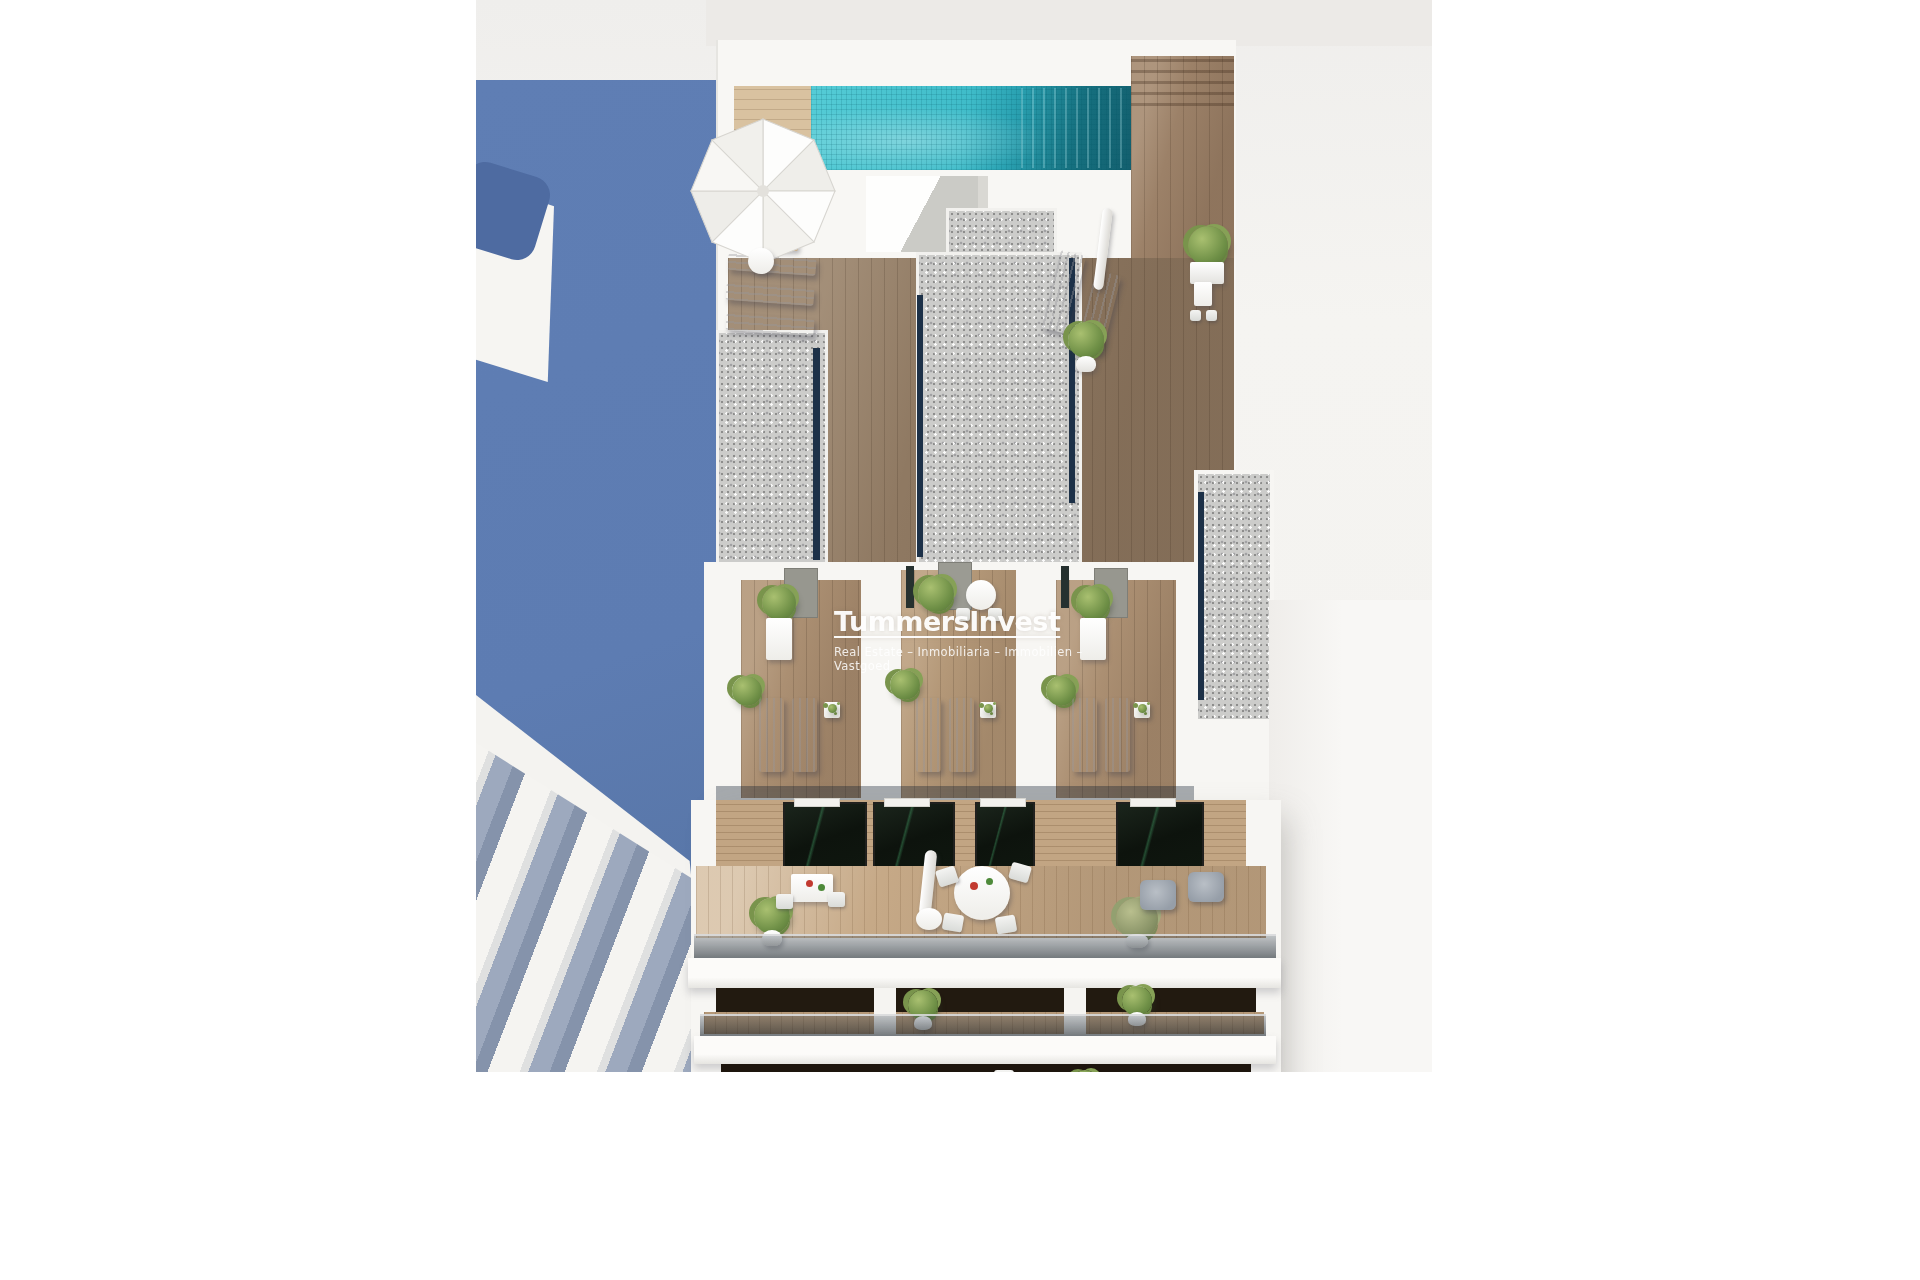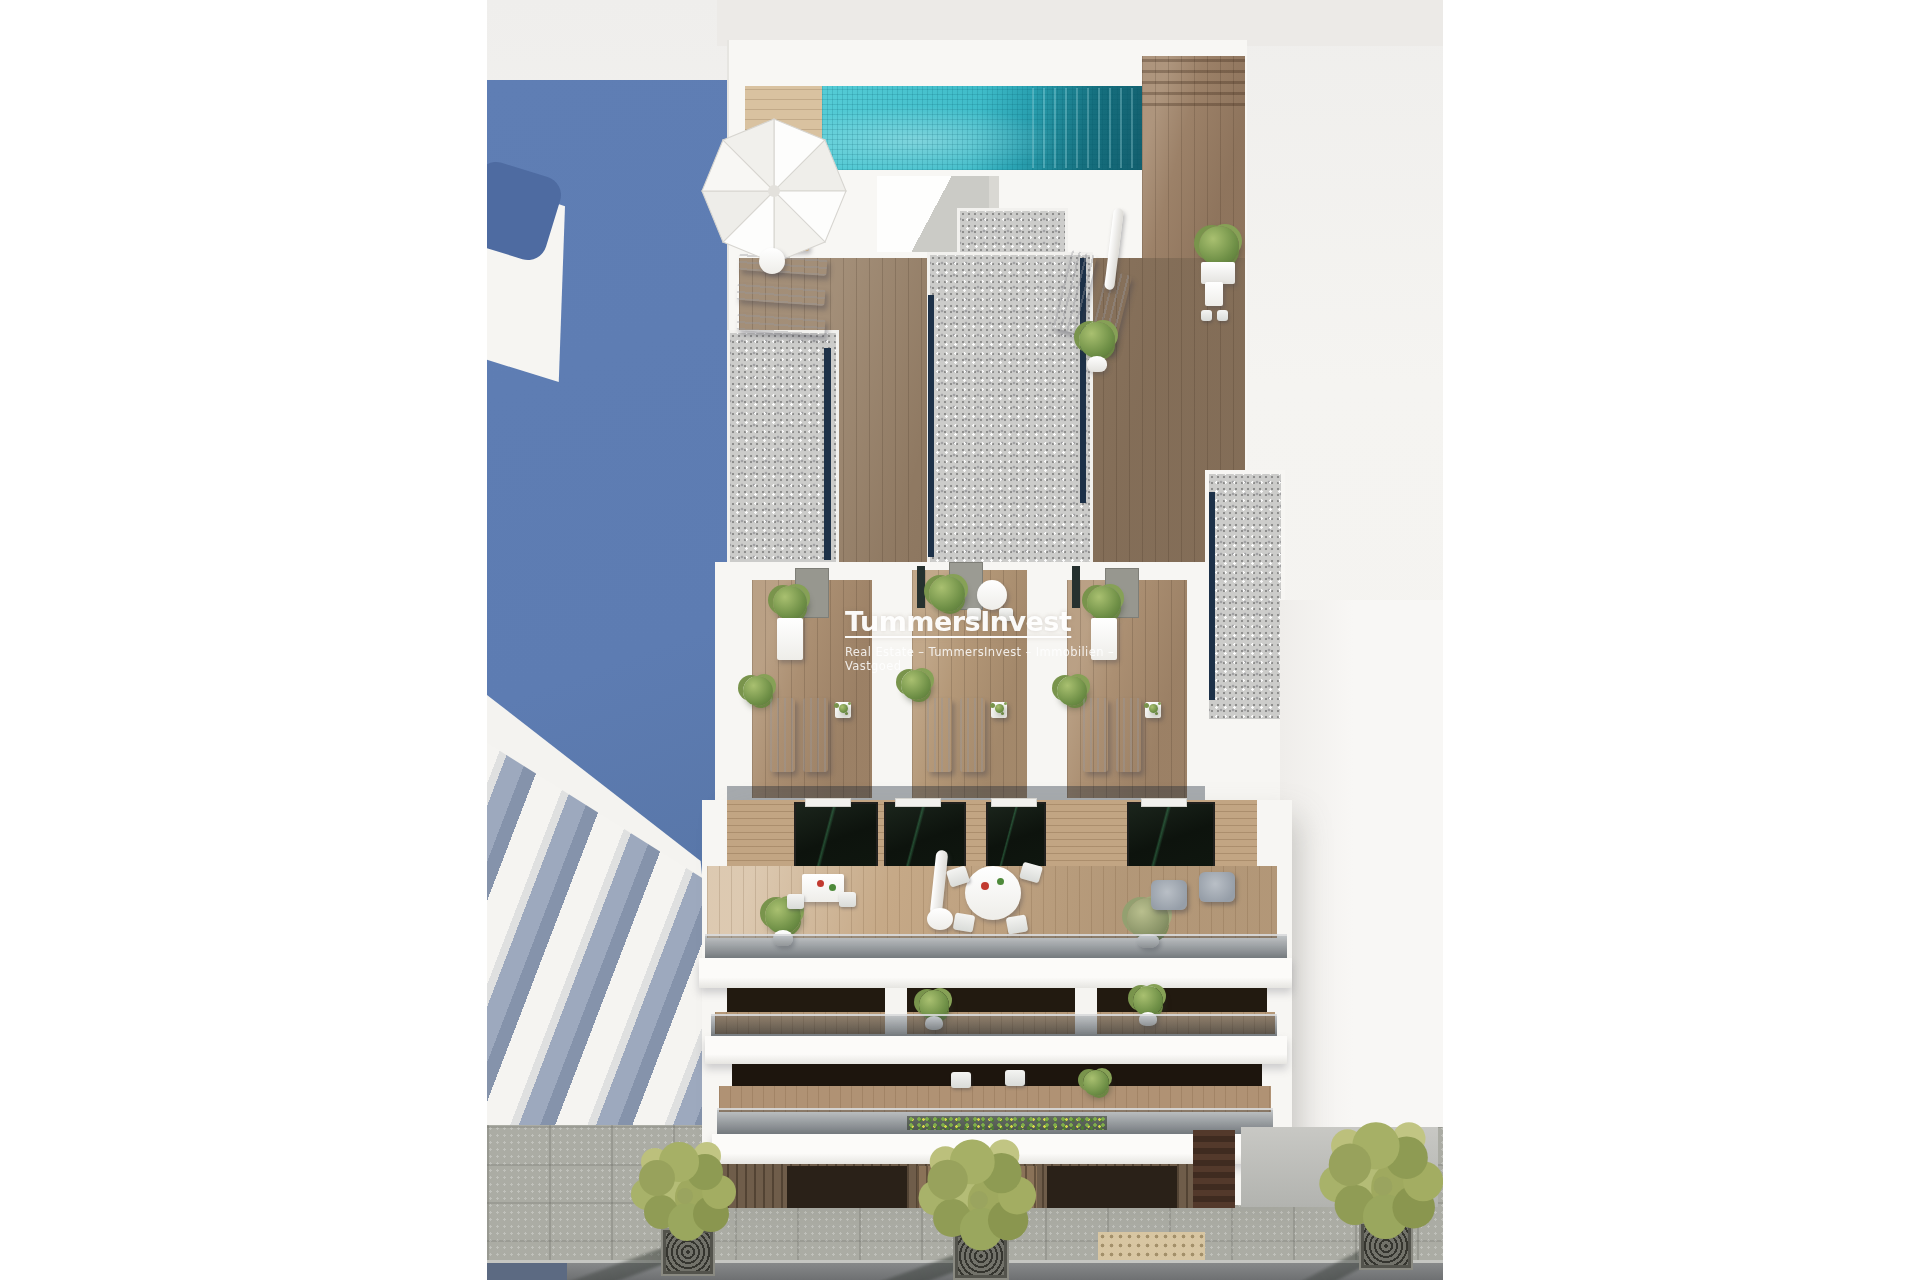--- a/index.html
+++ b/index.html
@@ -1,19 +1,19 @@
 <!DOCTYPE html>
 <html><head>
 <meta charset="utf-8">
 <style>
   html,body{margin:0;padding:0;background:#fff}
   .stage{position:relative;width:1920px;height:1280px;background:#ffffff;overflow:hidden;
          font-family:"DejaVu Sans",sans-serif}
   .abs{position:absolute}
-  .scene{left:487px;top:0;width:956px;height:1280px;overflow:hidden;
+  .scene{left:476px;top:0;width:956px;height:1072px;overflow:hidden;
          background:linear-gradient(180deg,#efeeec 0%,#f5f4f1 30%,#f3f2ef 100%)}
   
   .wood-v{background-color:#8f7962;background-image:
       repeating-linear-gradient(90deg,rgba(40,25,12,.16) 0 1px,transparent 1px 13px),
       linear-gradient(105deg,rgba(255,240,220,.18) 0 18%,transparent 40%,rgba(60,40,25,.14) 75%)}
   .wood-h{background-color:#d9c2a0;background-image:
       repeating-linear-gradient(0deg,rgba(90,60,30,.18) 0 1px,transparent 1px 10px)}
   .gravel{background-color:#cccccA;background-image:
       radial-gradient(circle,rgba(90,90,90,.55) 1px,transparent 1.6px),
       radial-gradient(circle,rgba(255,255,255,.9) 1px,transparent 1.5px),
@@ -297,17 +297,17 @@
     <div class="abs foliage" style="left:190px;top:1188px"></div>
     <div class="abs treeshadow" style="left:493px;top:1246px;width:230px;transform:rotate(160deg)"></div>
     <div class="abs grate" style="left:468px;top:1234px;width:46px;height:38px"></div>
     <div class="abs foliage" style="left:484px;top:1192px;transform:scale(1.12)"></div>
     <div class="abs treeshadow" style="left:898px;top:1238px;width:160px;transform:rotate(152deg)"></div>
     <div class="abs grate" style="left:874px;top:1224px;width:44px;height:38px"></div>
     <div class="abs foliage" style="left:888px;top:1178px;transform:scale(1.18)"></div>
 
     <div class="abs" style="left:358px;top:606px;width:280px">
       <div class="watermark-title">TummersInvest</div>
-      <div class="watermark-sub">Real Estate – TummersInvest – Immobilien – Vastgoed</div>
+      <div class="watermark-sub">Real Estate – Inmobiliaria – Immobilien – Vastgoed</div>
     </div>
 
   </div>
 </div>
 
 </body></html>

